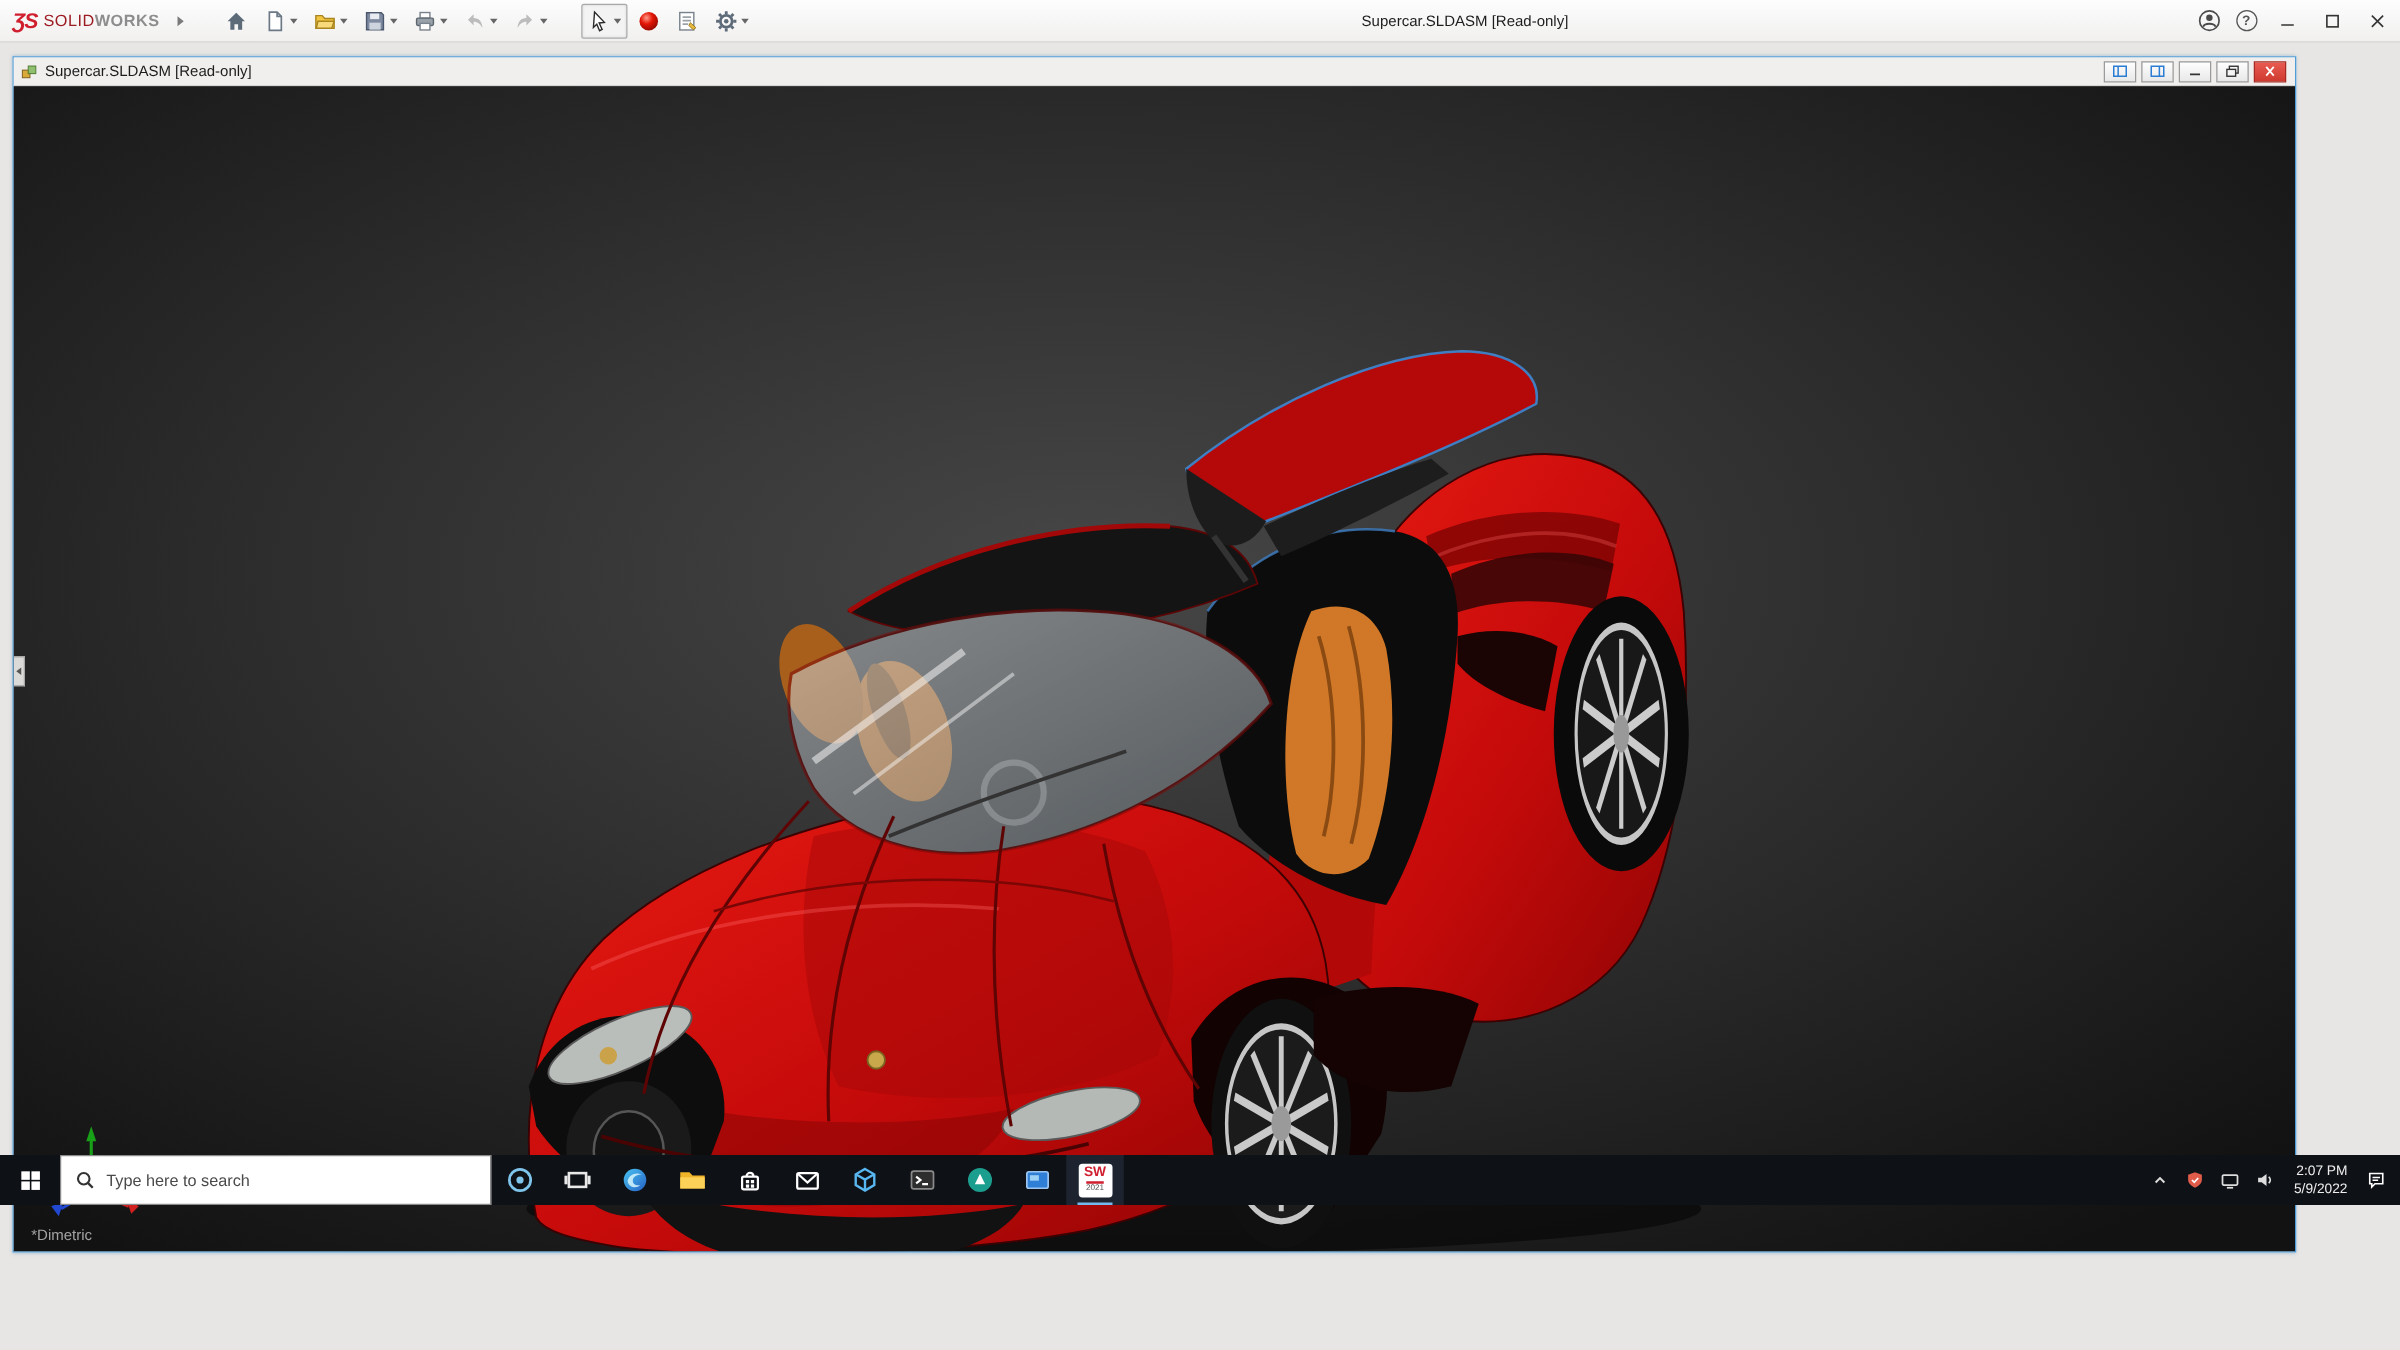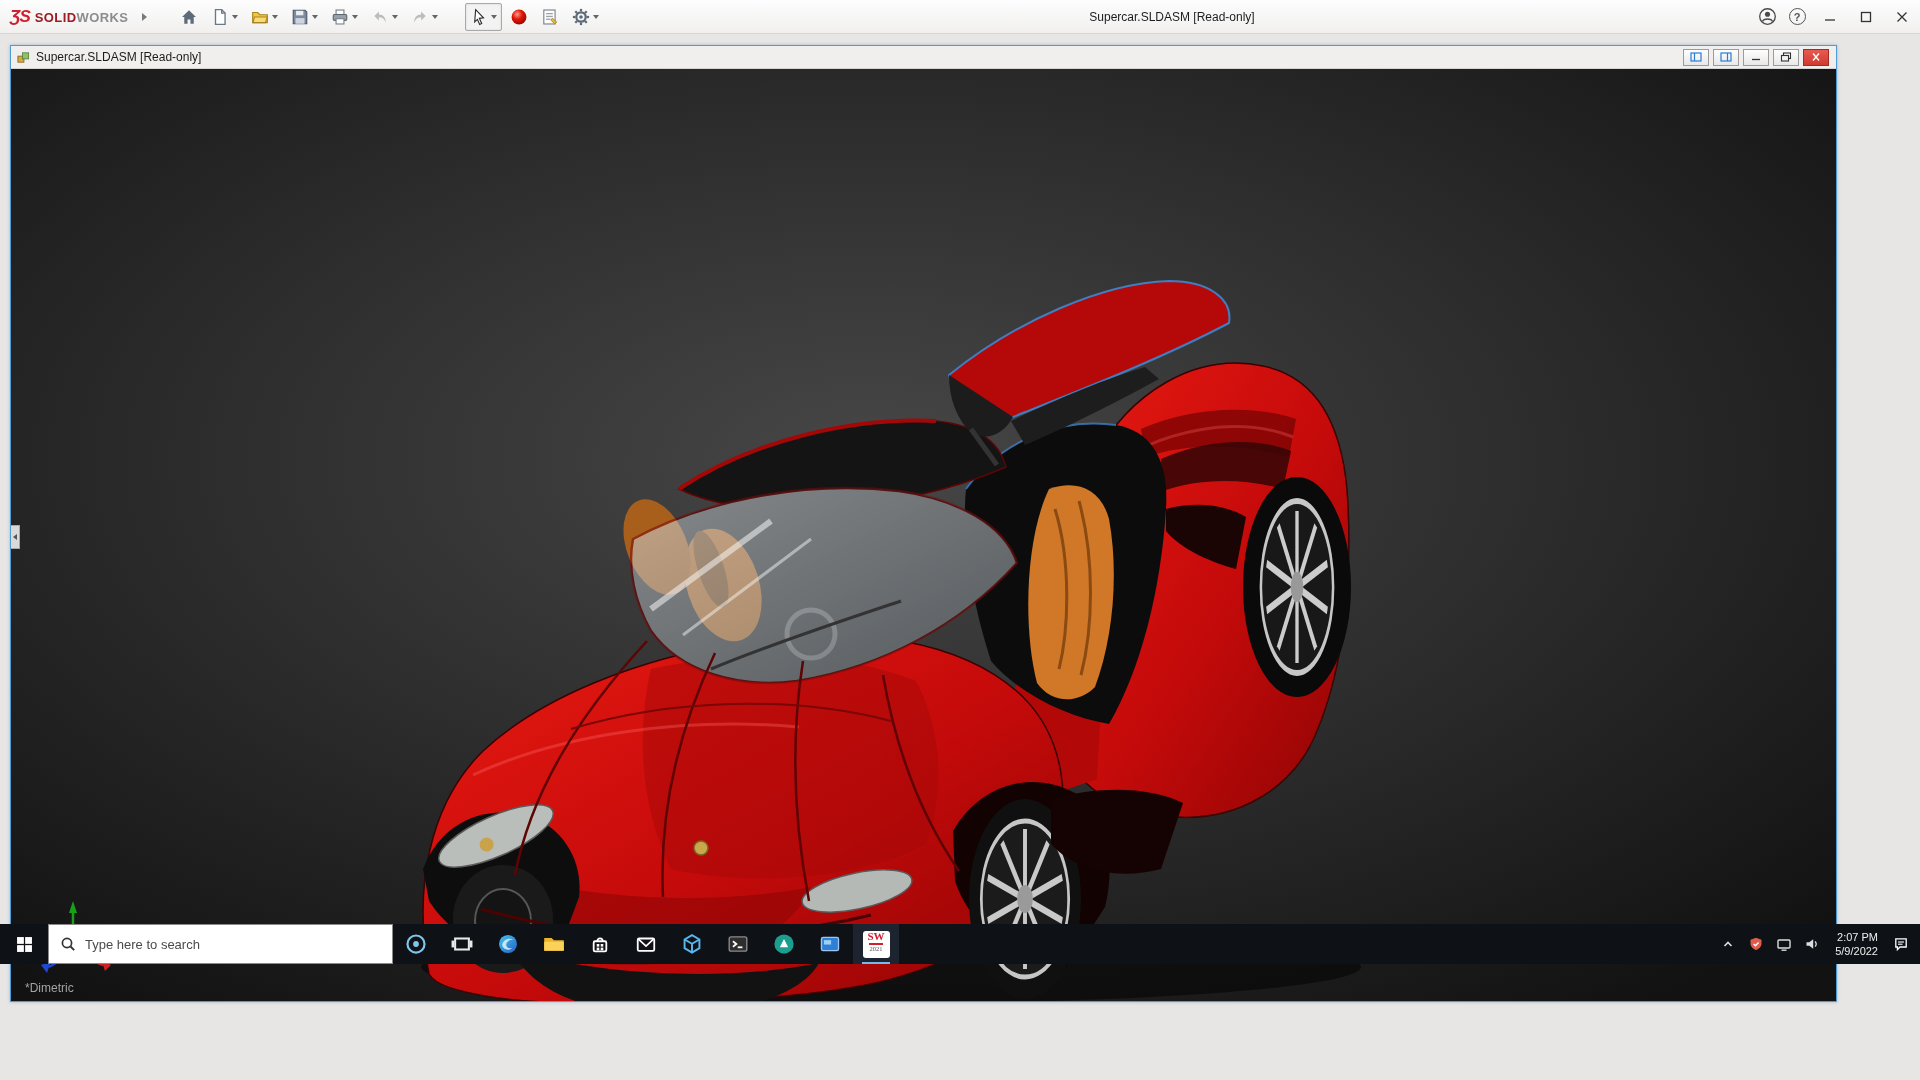--- a/index.html
+++ b/index.html
@@ -6,21 +6,21 @@
   html,body { width:1920px; height:1080px; overflow:hidden; background:#e8e6e4;
               font-family:"Liberation Sans", sans-serif; }
   .page { position:relative; width:1920px; height:964px; }
 
   
   .topbar { position:absolute; top:0; left:0; width:1920px; height:34px;
             background:linear-gradient(#fdfdfd,#f1f0ef); border-bottom:1px solid #d8d6d4;
             display:flex; align-items:center; z-index:5; }
   .brand { display:flex; align-items:center; gap:5px; padding:0 8px 0 10px; }
   .brand-symbol { font-size:17px; font-weight:bold; font-style:italic; color:#d01f2f; letter-spacing:-1px; }
-  .brand-solid { font-size:13px; font-weight:bold; color:#9c1c24; letter-spacing:.4px; }
+  .brand-solid { font-size:13px; font-weight:normal; color:#9c1c24; letter-spacing:.4px; }
   .brand-works { font-size:13px; color:#8d8d8d; letter-spacing:.4px;font-weight:bold; }
   .tb-expander { width:0; height:0; border-top:4px solid transparent; border-bottom:4px solid transparent;
                  border-left:5px solid #7a7a7a; margin:0 6px; cursor:pointer; }
   .tb-group { display:flex; align-items:center; margin-left:22px; gap:3px; }
   .tb-btn { height:28px; display:flex; align-items:center; padding:0 4px; border:1px solid transparent;
             border-radius:2px; background:transparent; cursor:pointer; }
   .tb-btn.active { border-color:#a9a9a9; background:#f3f3f3; box-shadow:inset 0 0 2px #cfcfcf; }
   .tb-btn svg { width:18px; height:18px; }
   .caret { width:0; height:0; border-left:3.5px solid transparent; border-right:3.5px solid transparent;
            border-top:4px solid #666; margin-left:3px; }
@@ -64,21 +64,21 @@
   .tk-search { width:345px; background:#fff; border:1px solid #8a8a8a; display:flex; align-items:center;
                gap:9px; padding:0 11px; }
   .tk-search input { border:none; outline:none; background:transparent; font-size:13px; color:#222; flex:1;
                      font-family:"Liberation Sans", sans-serif; }
   .tk-search input::placeholder { color:#4a4a4a; }
   .tk-btn { width:46px; display:flex; align-items:center; justify-content:center; cursor:pointer; position:relative; }
   .tk-btn svg { width:22px; height:22px; }
   .tk-btn.running { background:#1d2430; }
   .tk-btn.running::after { content:""; position:absolute; bottom:0; left:9px; right:9px; height:2px; background:#76b9ed; }
   .sw-badge { width:27px; height:27px; background:#fff; border-radius:3px; display:flex; flex-direction:column;
-              align-items:center; line-height:1;font-family:Liberation Serif, serif; }
+              align-items:center; justify-content:center; line-height:1; }
   .sw-badge .letters { color:#d01f2f; font-weight:bold; font-size:11px; }
   .sw-badge .bar { width:14px; height:2px; background:#d01f2f; margin:1px 0; }
   .sw-badge .year { font-size:6.5px; color:#555; }
   .tk-tray { margin-left:auto; display:flex; align-items:center; }
   .tray-btn { width:28px; height:40px; display:flex; align-items:center; justify-content:center; cursor:pointer; }
   .tray-btn svg { width:16px; height:16px; }
   .clock { display:flex; flex-direction:column; align-items:flex-end; 
            font-size:11px; line-height:14px; padding:0 9px; cursor:pointer; }
   .show-desktop { width:5px; border-left:1px solid #3a3f46; cursor:pointer; }
 </style>

